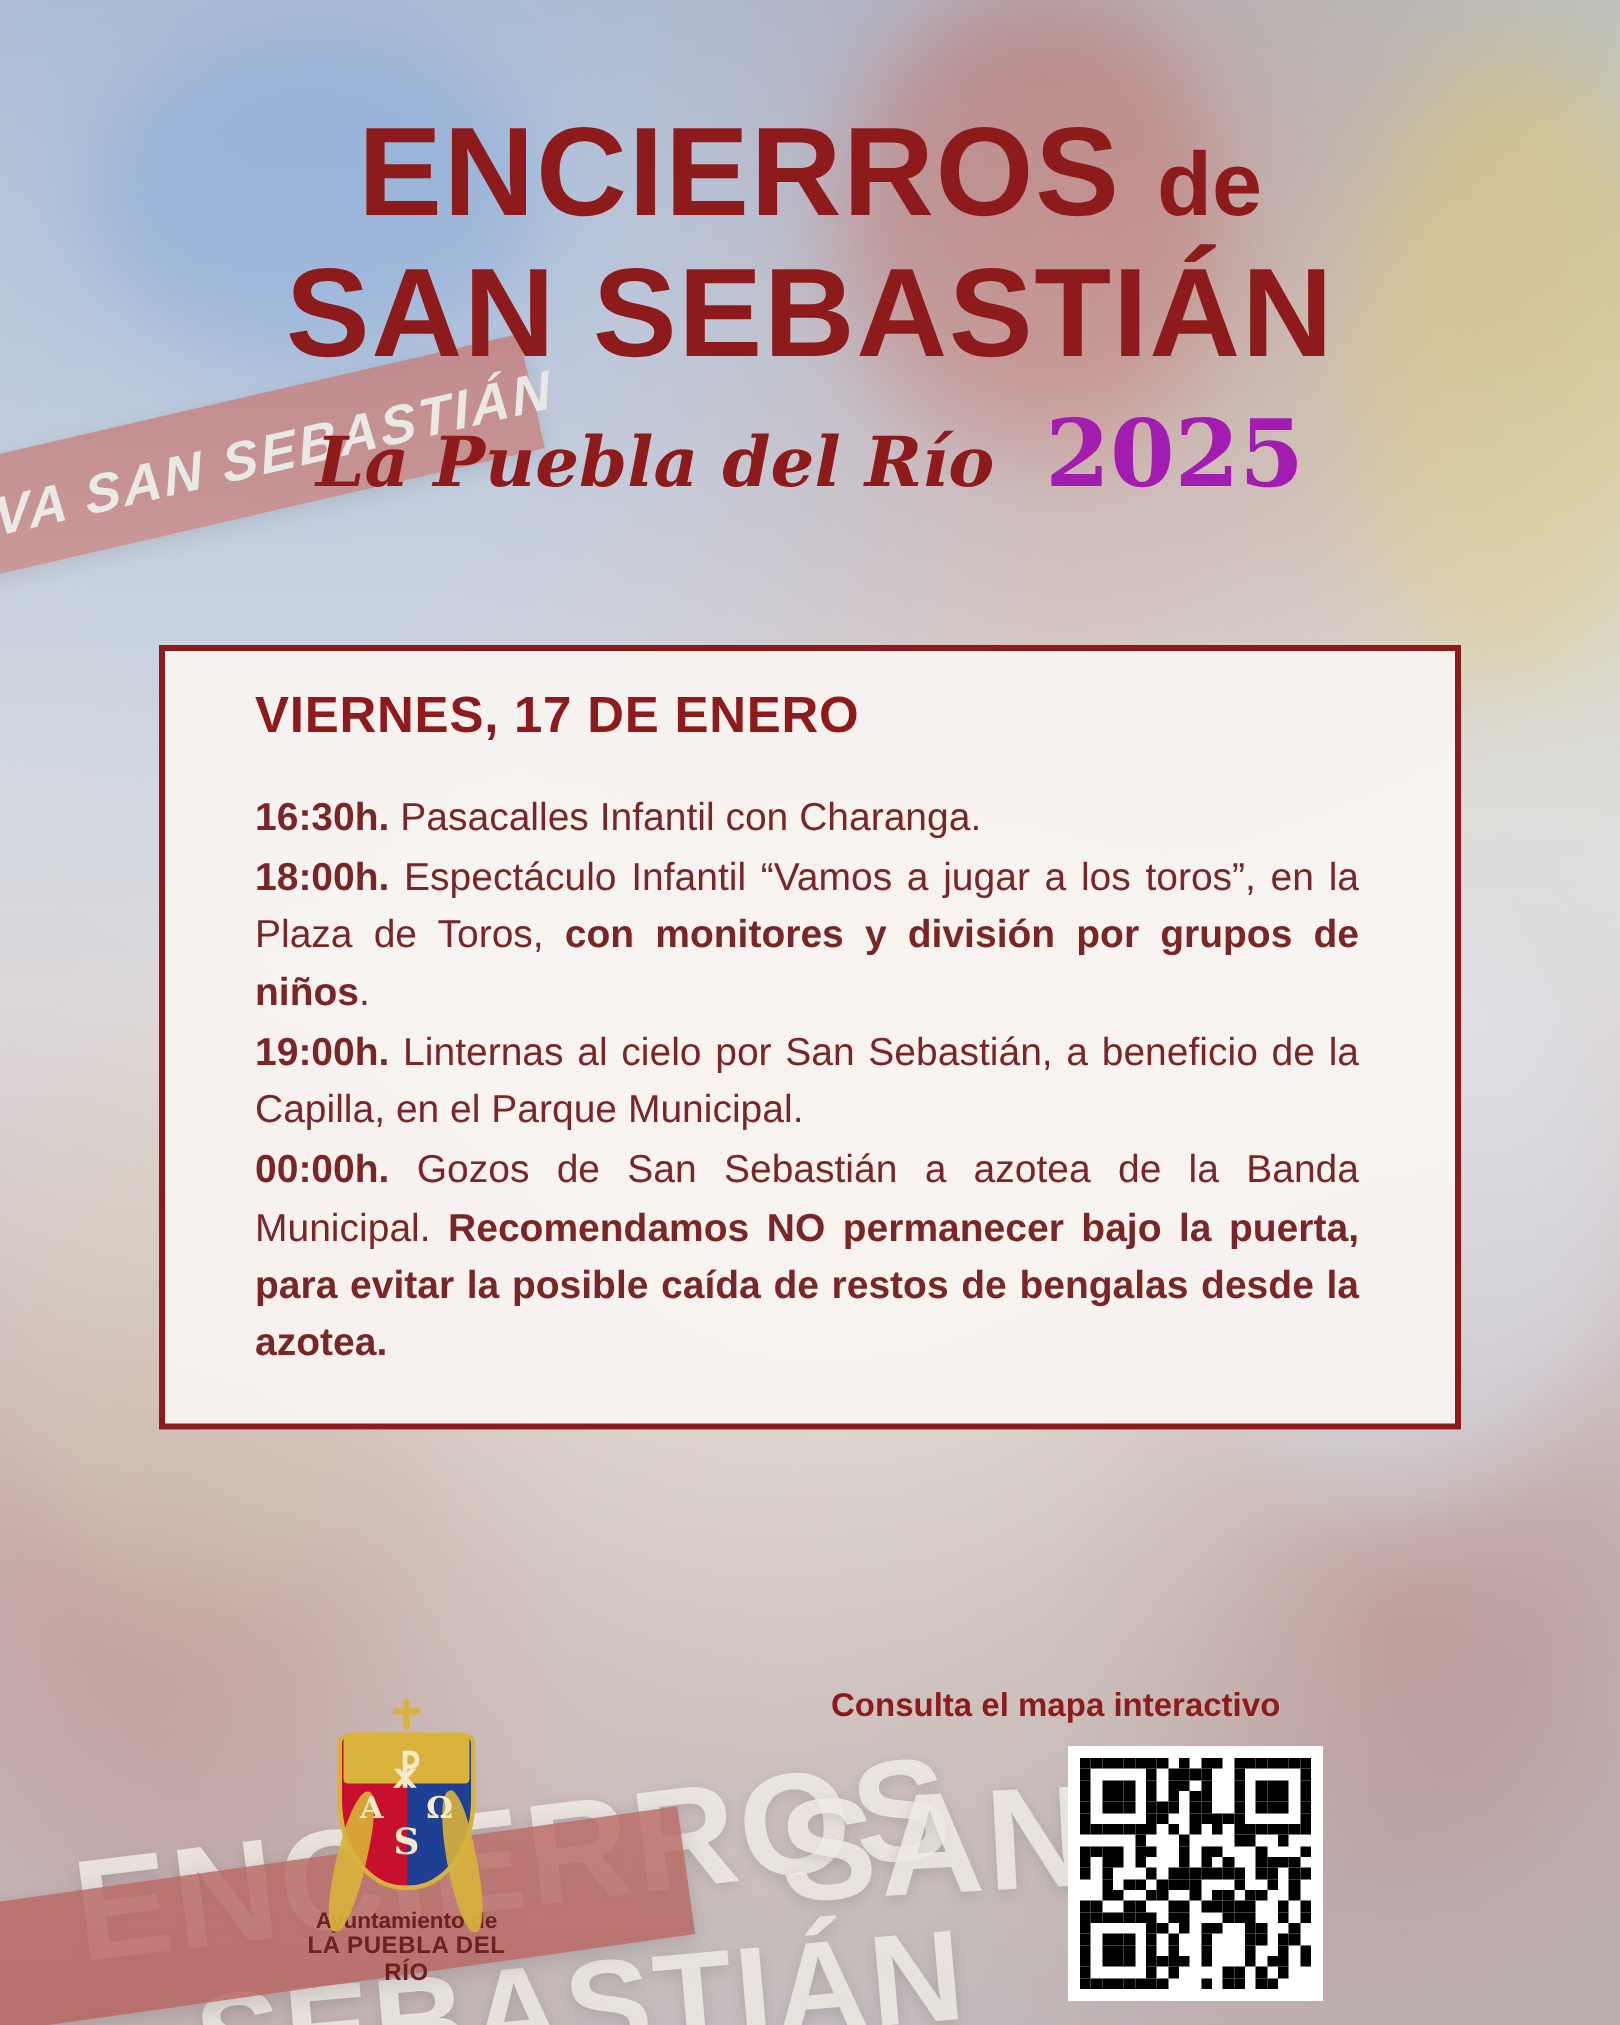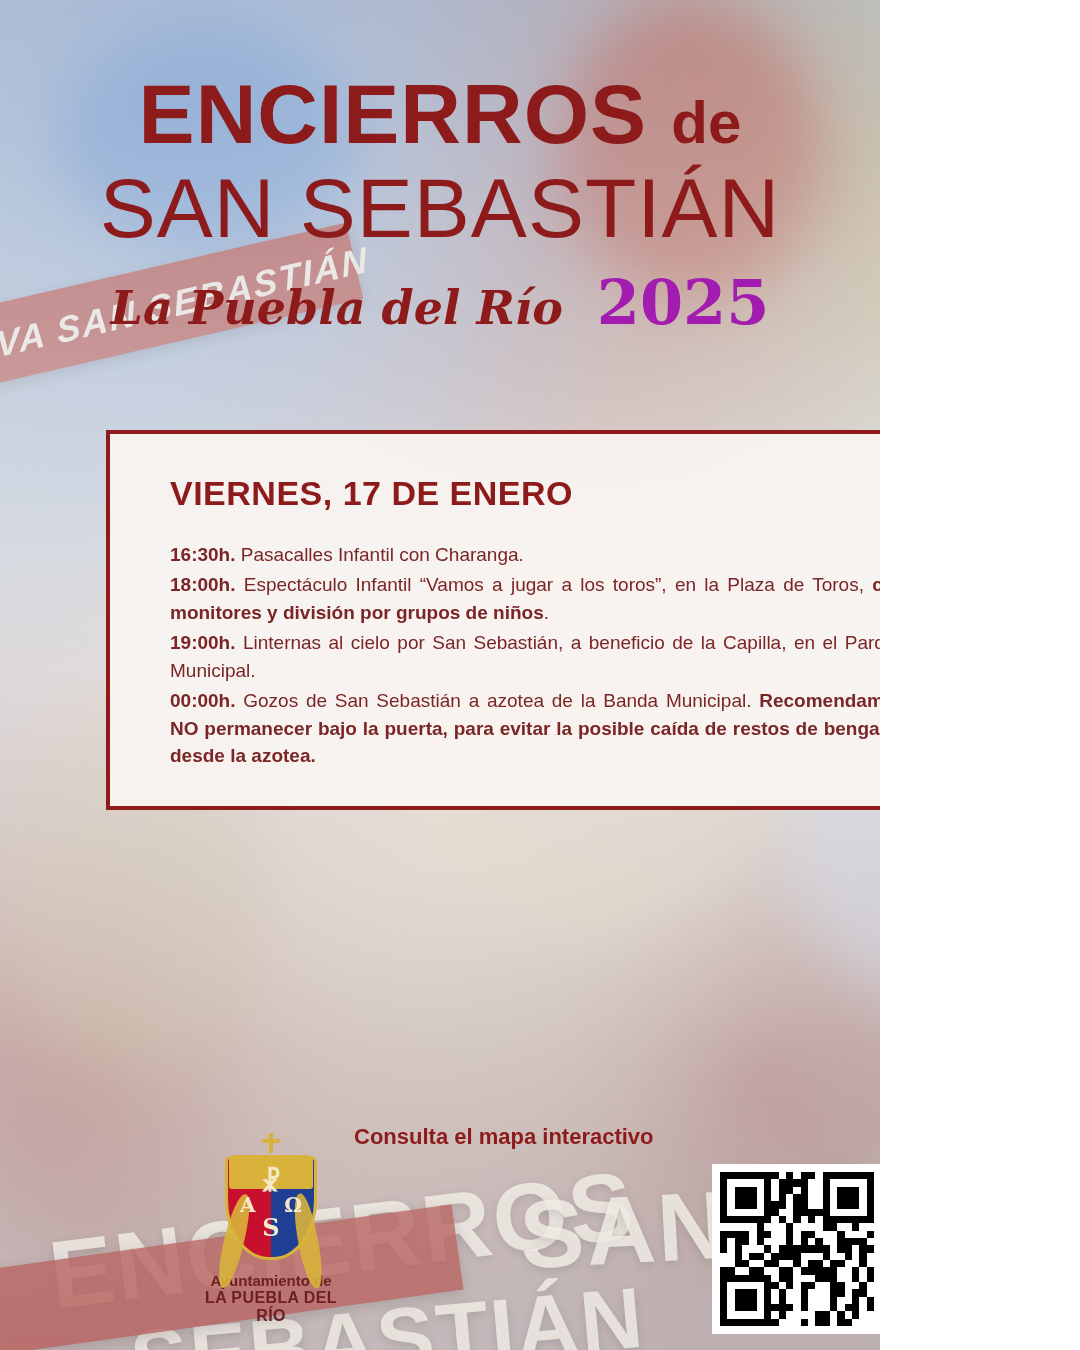--- a/index.html
+++ b/index.html
@@ -8,21 +8,21 @@
   }
   body {
     width: 1080px;
     height: 1350px;
     font-family: "Liberation Sans", sans-serif;
     overflow: hidden;
   }
 
   .poster {
     position: relative;
-    width: 880px;
+    width: 1080px;
     height: 1350px;
     background: #c9cfd8;
     overflow: hidden;
   }
 
   
   .bg-base {
     position: absolute;
     inset: 0;
     background:
@@ -128,21 +128,21 @@
     line-height: 1.02;
     white-space: nowrap;
   }
   .line1 .de {
     font-size: 60px;
     font-weight: 700;
     letter-spacing: 0;
   }
   .line2 {
     font-size: 84px;
-    font-weight: 400;
+    font-weight: 700;
     letter-spacing: 1px;
     line-height: 1.05;
     margin-top: 6px;
     white-space: nowrap;
     text-align: center;
   }
   .subline {
     margin-top: 14px;
     display: flex;
     align-items: baseline;
@@ -165,32 +165,32 @@
 
   
   .card {
     position: absolute;
     left: 106px;
     top: 430px;
     width: 868px;
     background: rgba(250,245,242,0.90);
     border: 4px solid #8e1b1b;
     box-sizing: border-box;
-    padding: 40px 46px 34px 60px;
+    padding: 24px 46px 34px 60px;
   }
   .card-title {
     color: #8e1b1b;
     font-size: 34px;
     font-weight: 700;
     letter-spacing: 0.5px;
     margin: 0 0 28px 0;
   }
   .entry {
     color: #7a2526;
-    font-size: 19px;
+    font-size: 26px;
     line-height: 1.47;
     text-align: justify;
     margin: 0 18px 2px 0;
   }
   .entry b { font-weight: 700; }
 
   
   .qr-caption {
     position: absolute;
     right: 106px;

